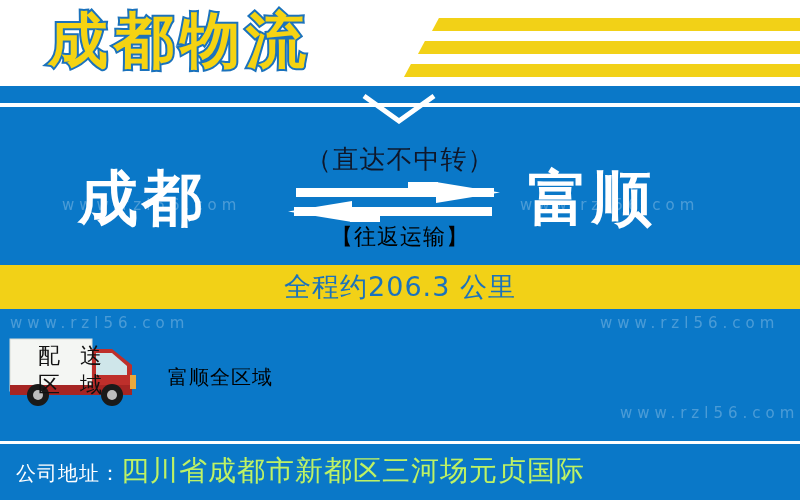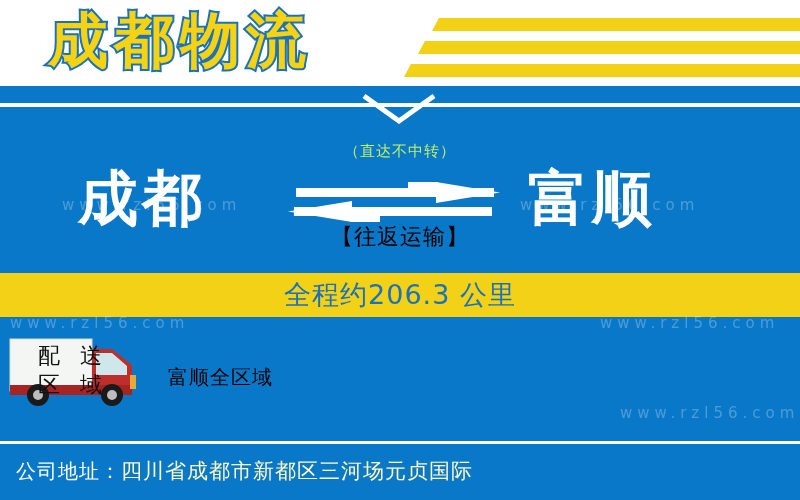--- a/index.html
+++ b/index.html
@@ -91,22 +91,22 @@
   }
   .city-origin { left: 78px; }
   .city-dest   { left: 528px; }
 
   .direct-note {
     position: absolute;
     left: 300px;
     top: 56px;
     width: 200px;
     text-align: center;
-    font-size: 15px;
-    color: #bef264;
+    font-size: 26px;
+    color: #0f172a;
     letter-spacing: 1px;
     white-space: nowrap;
     font-family: Liberation Serif, serif;
   }
   .arrow-wrap {
     position: absolute;
     left: 288px;
     top: 96px;
     width: 212px;
     height: 40px;
@@ -128,21 +128,20 @@
     position: absolute;
     left: 0;
     top: 179px;
     width: 800px;
     height: 44px;
     background: #F2D117;
     display: flex;
     align-items: center;
     justify-content: center;
     gap: 42px;
-    margin-top: 8px;
   }
   .stat {
     font-size: 27px;
     color: #1B72BC;
     white-space: nowrap;
     letter-spacing: 1px;
   }
 
   
   .truck {
@@ -185,22 +184,22 @@
     top: 368px;
     white-space: nowrap;
     line-height: 34px;
   }
   .addr-label {
     font-size: 20px;
     color: #ffffff;
     letter-spacing: 1px;
   }
   .addr-value {
-    font-size: 21px;
-    color: #fef9c3;
+    font-size: 28px;
+    color: #bef264;
     letter-spacing: 1px;
   }
 
   
   .wm {
     position: absolute;
     font-size: 15px;
     letter-spacing: 5px;
     color: #ffffff;
     opacity: 0.26;

